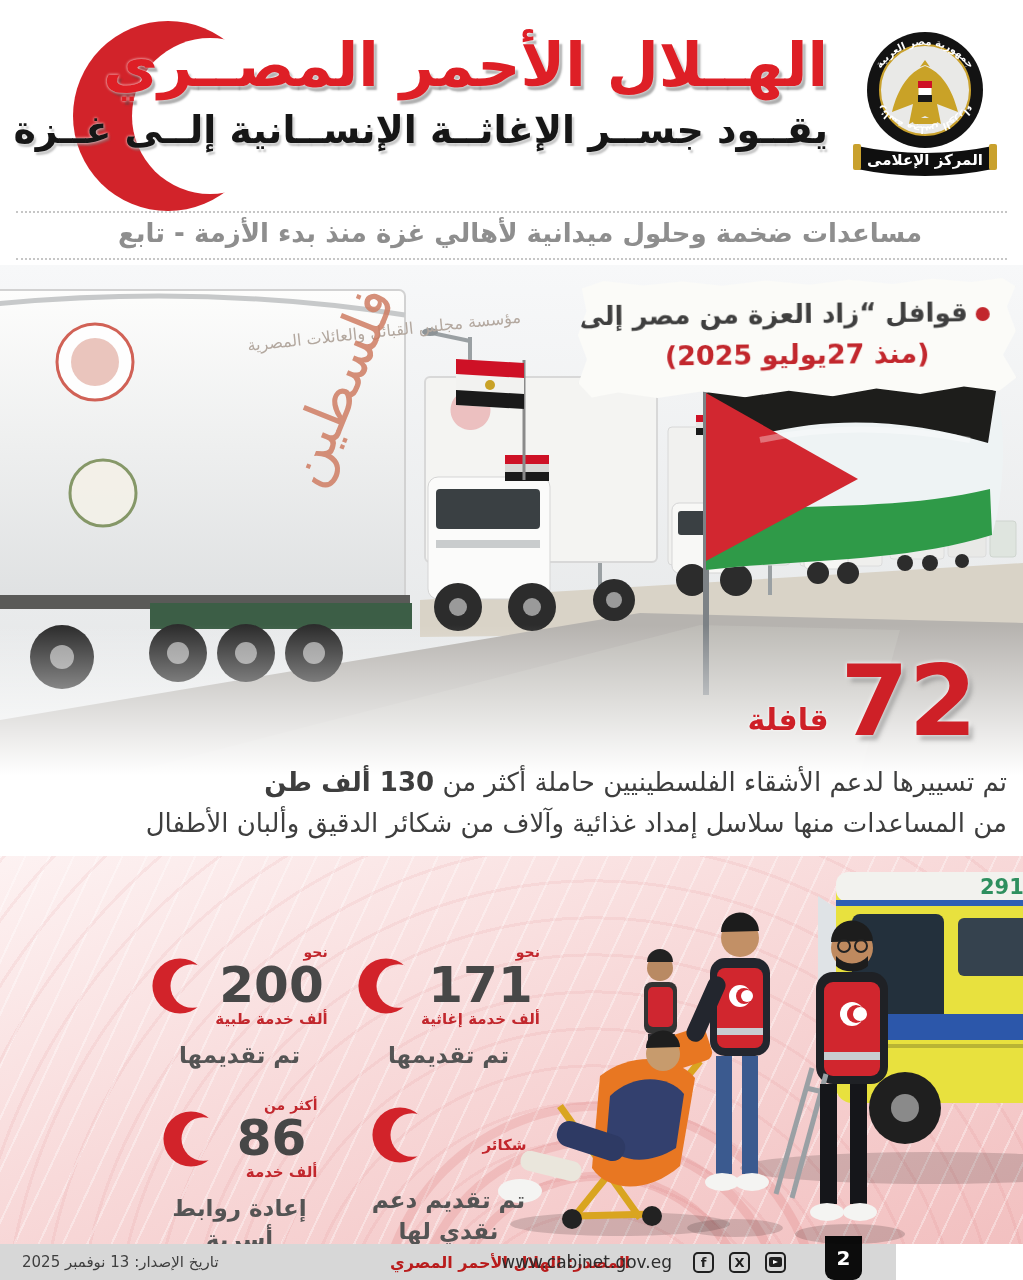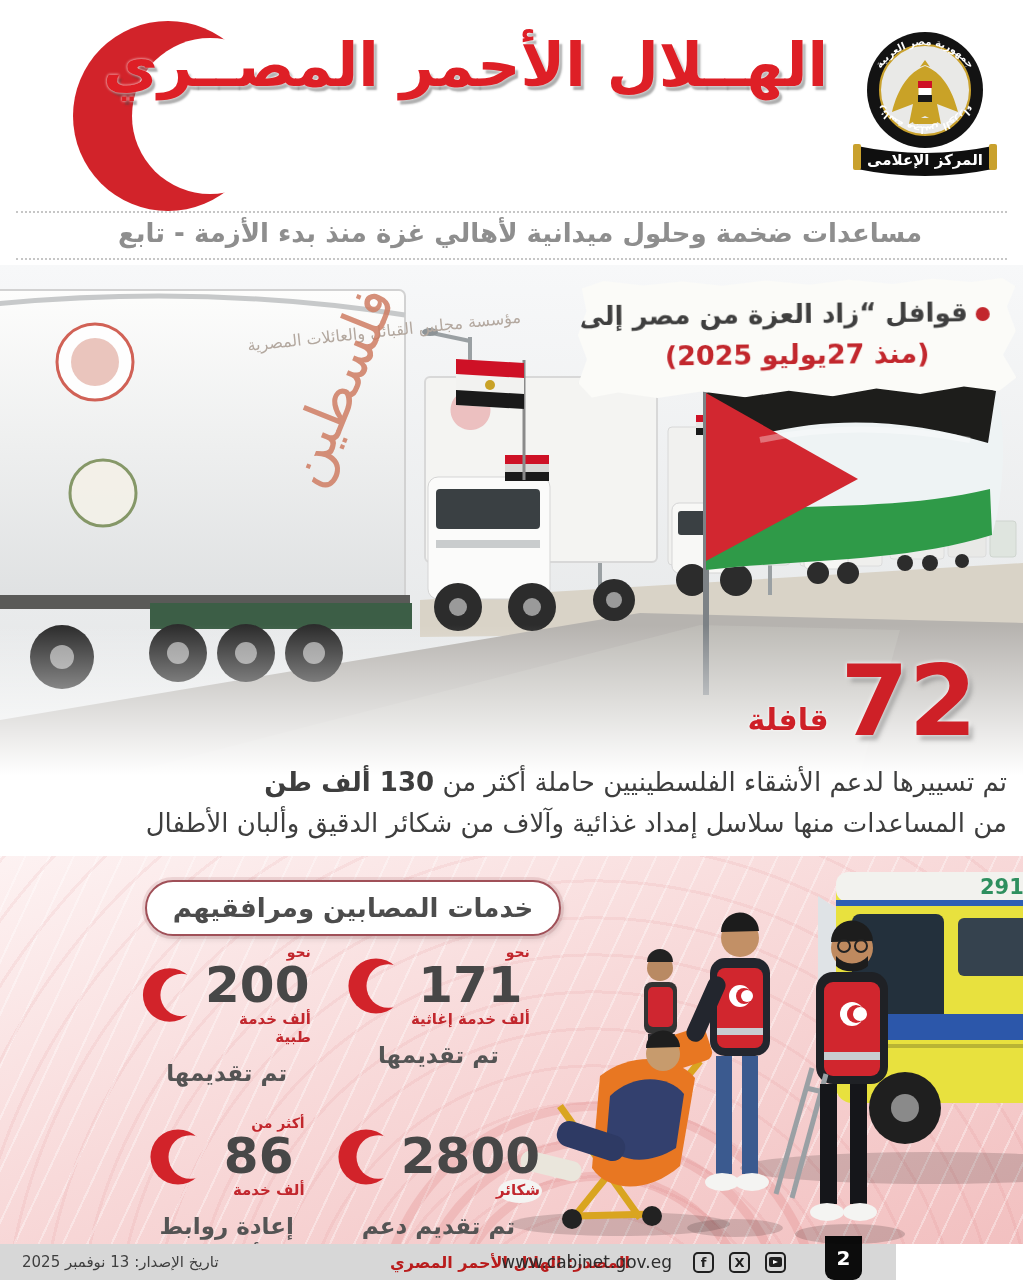--- a/index.html
+++ b/index.html
@@ -83,20 +83,21 @@
         <mask id="crescMask">
           <rect width="300" height="200" fill="#fff"></rect>
           <circle cx="192" cy="100" r="78" fill="#000"></circle>
         </mask>
       </defs>
     <circle cx="150" cy="100" r="95" fill="#D2232A" mask="url(#crescMask)"></circle>
   </svg>
 
   <div class="title-block">
     <h1 class="main-title">الهــلال الأحمر المصــري</h1>
+    <div class="main-subtitle">يقــود جســر الإغاثــة الإنســانية إلــى غــزة</div>
   </div>
 
   <svg class="gov-emblem" width="172" height="160" viewBox="0 0 172 160">
     <circle cx="86" cy="64" r="58" fill="#131313"></circle>
     <circle cx="86" cy="64" r="45" fill="#E9E9E7"></circle>
     <circle cx="86" cy="64" r="45" fill="none" stroke="#C9A12D" stroke-width="2"></circle>
     <g>
       <path fill="#C9A227" d="M86,34 l5,7 -5,-2 -5,2 z"></path>
       <path fill="#C9A227" d="M86,40 C70,46 59,62 53,86 L74,78 L70,98 L86,90 L102,98 L98,78 L119,86 C113,62 102,46 86,40 Z"></path>
       <rect x="79" y="55" width="14" height="21" rx="2" fill="#fff" stroke="#C9A227"></rect>
@@ -338,23 +339,20 @@
             <line x1="826" y1="218" x2="792" y2="342"></line>
           <line x1="806" y1="232" x2="832" y2="238"></line>
         </g>
         <rect x="820" y="228" width="17" height="120" fill="#15161A"></rect>
           <rect x="850" y="228" width="17" height="120" fill="#15161A"></rect>
         <ellipse cx="827" cy="356" rx="17" ry="9" fill="#F4F4F2"></ellipse>
           <ellipse cx="860" cy="356" rx="17" ry="9" fill="#F4F4F2"></ellipse>
       </g>
     </svg>
 
-    <div class="pill">
-      <span>خدمات المصابين ومرافقيهم</span>
-    </div>
 
     <div class="stats-grid">
 
       <div class="stat">
         <div class="stat-top">
           <svg width="58" height="76" viewBox="0 0 60 80">
             <defs>
                 <mask id="m1">
                   <rect width="60" height="80" fill="#fff"></rect>
                   <circle cx="43" cy="40" r="23" fill="#000"></circle>
@@ -403,21 +401,20 @@
             <defs>
                 <mask id="m3">
                   <rect width="60" height="80" fill="#fff"></rect>
                   <circle cx="43" cy="40" r="23" fill="#000"></circle>
                 </mask>
               </defs>
             <circle cx="30" cy="40" r="29" fill="#D2232A" mask="url(#m3)"></circle>
           </svg>
           <div class="stat-texts">
             <span class="stat-qualifier"></span>
-            <span class="stat-value">2800</span>
             <span class="stat-unit">شكائر</span>
           </div>
         </div>
         <div class="stat-caption">
           <span>تم تقديم دعم</span>
           <span>نقدي لها</span>
         </div>
       </div>
 
       <div class="stat">

